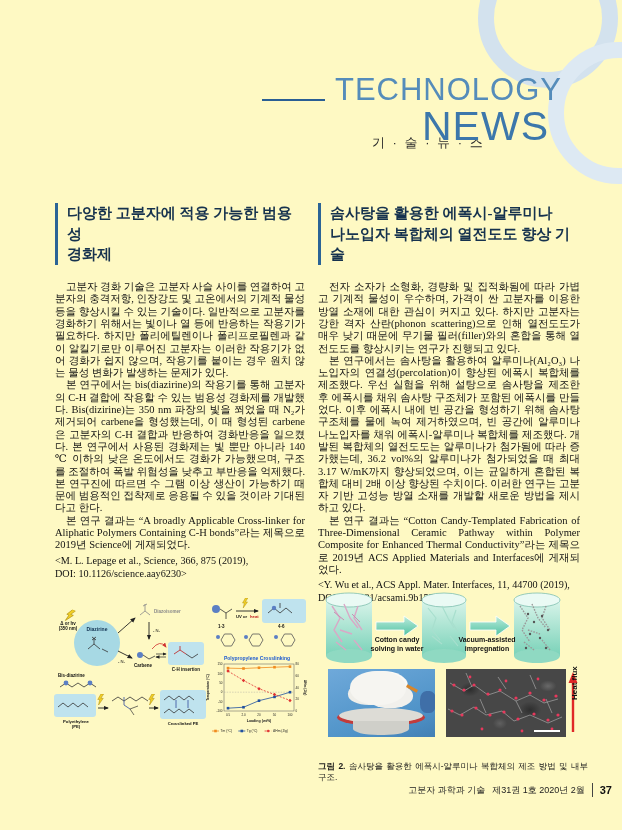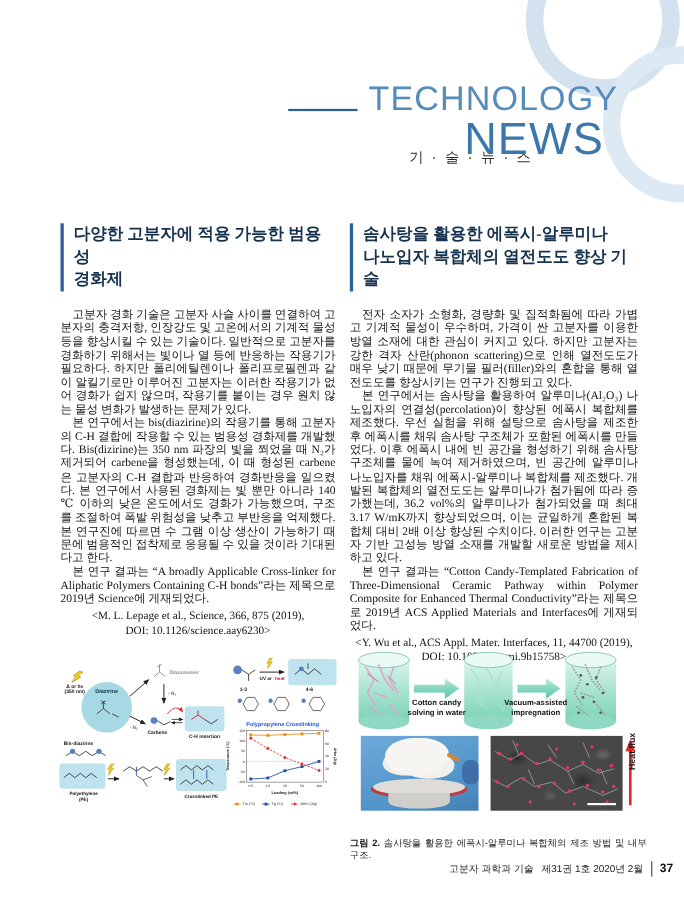--- a/index.html
+++ b/index.html
@@ -1,16 +1,16 @@
 <!DOCTYPE html>
 <html><head>
 <meta charset="utf-8">
 <style>
   html,body{margin:0;padding:0;background:#888;}
-  .page{position:relative;width:622px;height:830px;background:#ffffff;overflow:hidden;
+  .page{position:relative;width:622px;height:830px;background:#fef9c3;overflow:hidden;
         font-family:"Liberation Serif","DejaVu Serif",serif;color:#111;}
   .pre{white-space:pre-line;}
 
   
   .ring{position:absolute;border-radius:50%;border-style:solid;background:transparent;}
   .ring.a{left:478px;top:-52px;width:108px;height:108px;border-width:16px;border-color:#d3e2ee;}
   .ring.b{left:548px;top:42px;width:110px;height:110px;border-width:16px;border-color:#dde9f3;}
   .mast-line{position:absolute;left:262px;top:99px;width:63px;height:2px;background:#2a5f94;}
   .mast-tech{position:absolute;right:60px;top:72px;font-family:"Liberation Sans",sans-serif;
              font-size:31px;font-weight:500;letter-spacing:1px;color:#558cba;}
@@ -19,21 +19,21 @@
   .mast-news{position:absolute;right:73px;top:103px;font-family:"Liberation Sans",sans-serif;
              font-size:41px;font-weight:500;letter-spacing:1px;color:#3c77ab;}
 
   
   .article{position:absolute;top:203px;}
   .article.left{left:55px;width:250px;}
   .article.right{left:318px;width:262px;}
   .article-title{border-left:3px solid #2b6496;padding-left:9px;font-size:15px;line-height:1.38;
                  font-weight:bold;color:#16324e;margin-bottom:16px;min-height:42px;}
   .article p{margin:0;font-size:10.5px;line-height:12.3px;text-align:justify;text-indent:11px;}
-  .citation{font-size:10.2px;line-height:13px;text-align:center;margin-top:2px;}
+  .citation{font-size:10.2px;line-height:13px;text-align:left;margin-top:2px;}
 
   
   .fig{position:absolute;}
   .fig1{left:52px;top:597px;width:256px;height:143px;}
   .fig2{left:318px;top:592px;width:270px;height:152px;}
   .fig-label{position:absolute;font-family:"Liberation Sans",sans-serif;color:#111;}
   .caption{position:absolute;font-family:"Liberation Sans",sans-serif;font-size:8.5px;
            line-height:11px;text-align:justify;color:#1a1a1a;font-weight:500;}
   .caption b{font-weight:700;}
   .cap1{left:52px;top:743px;width:256px;}

